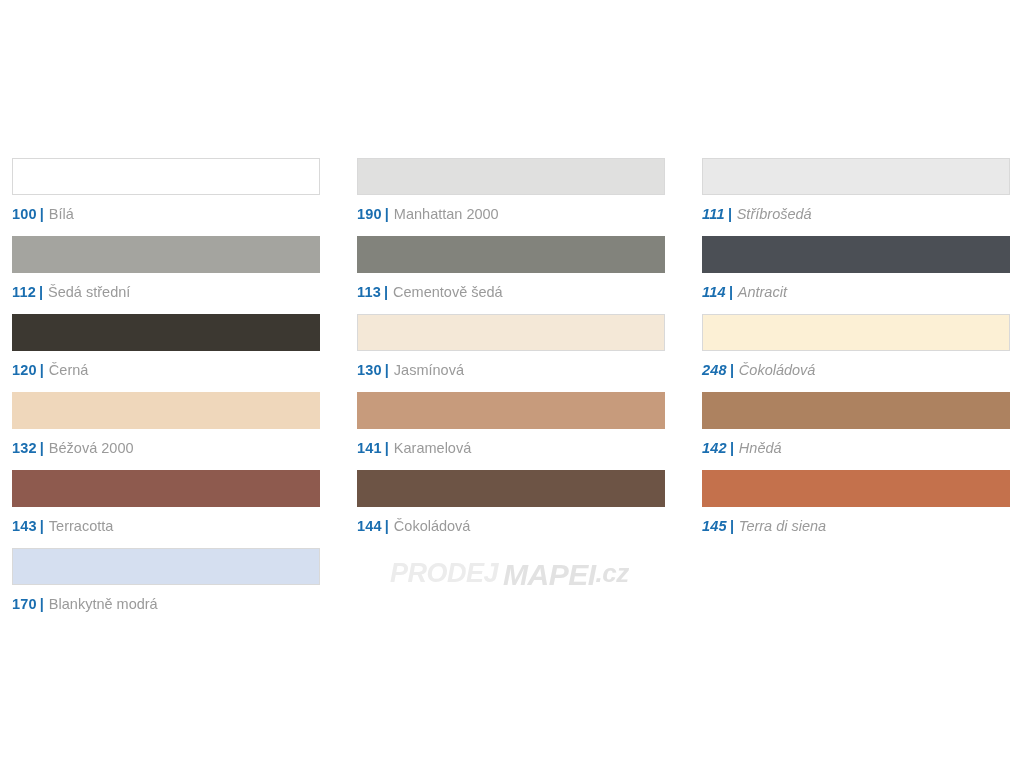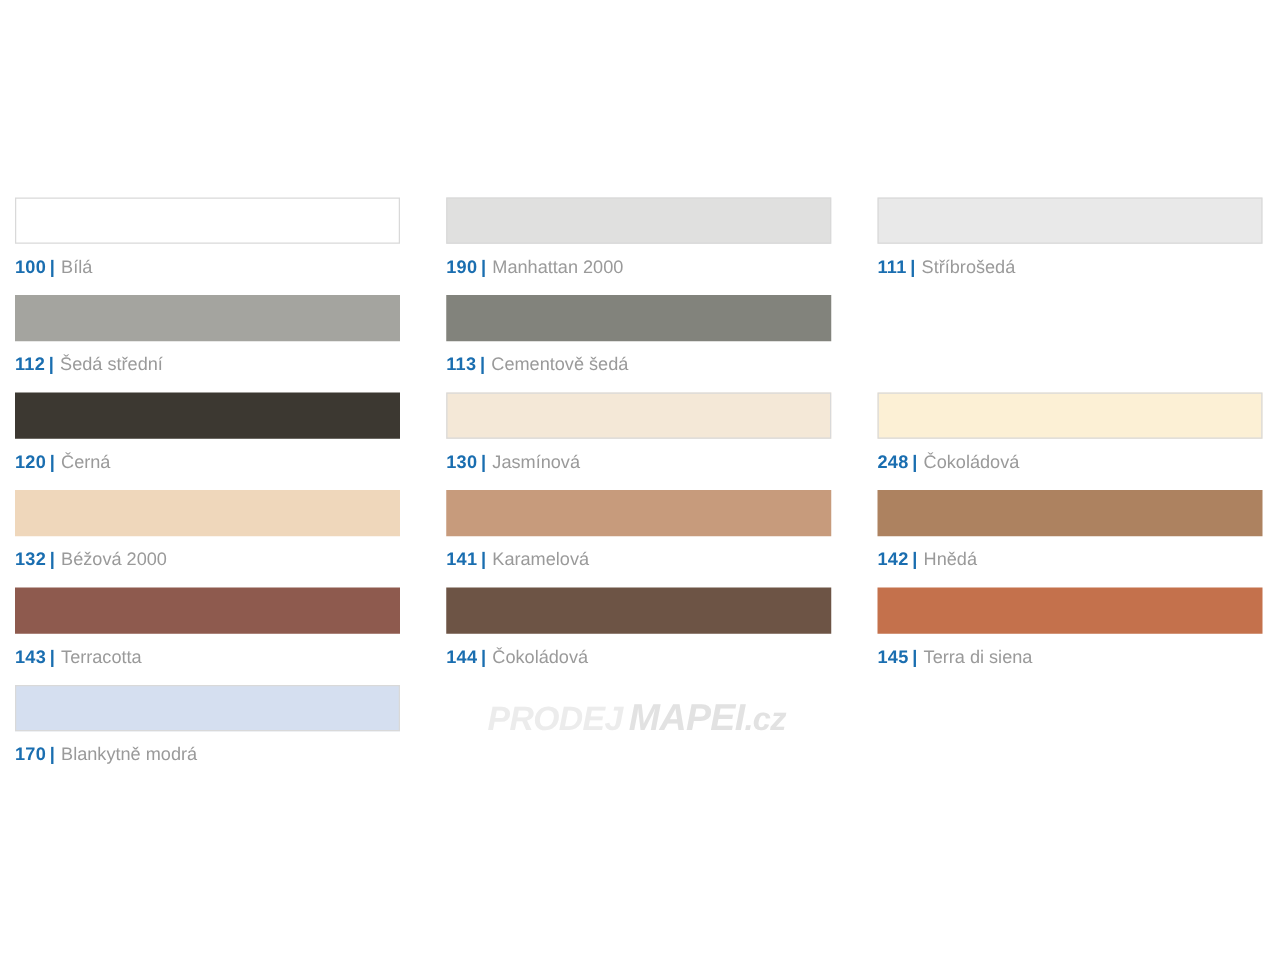--- a/index.html
+++ b/index.html
@@ -25,21 +25,21 @@
   }
 
   
   #watermark {
     position: absolute;
     left: 390px;
     top: 558px;
     width: 300px;
     height: 34px;
     display: flex;
-    align-items: center;
+    align-items: flex-start;
     justify-content: flex-start;
     font-style: italic;
     font-weight: bold;
     font-size: 27px;
     letter-spacing: -0.5px;
     white-space: nowrap;
     user-select: none;
     z-index: 0;
   }
   #watermark .wm-prodej {
@@ -68,20 +68,21 @@
     width: 1000px;
     height: 78px;
   }
 
   .cell {
     width: 308px;
     margin-right: 37px;
   }
   .cell:last-child {
     margin-right: 0;
+    font-style: italic;
   }
   .cell.empty {
     visibility: hidden;
   }
 
   .swatch {
     width: 308px;
     height: 37px;
     box-sizing: border-box;
     display: block;
@@ -139,20 +140,24 @@
       </div>
       <div class="row">
         <div class="cell">
           <div class="swatch" style="background: rgb(164, 164, 159);"></div>
           <div class="caption"><span class="code">112</span><span class="sep">|</span><span class="name">Šedá střední</span></div>
         </div>
         <div class="cell">
           <div class="swatch" style="background: rgb(130, 131, 124);"></div>
           <div class="caption"><span class="code">113</span><span class="sep">|</span><span class="name">Cementově šedá</span></div>
         </div>
+        <div class="cell">
+          <div class="swatch" style="background: rgb(75, 79, 85);"></div>
+          <div class="caption"><span class="code">114</span><span class="sep">|</span><span class="name">Antracit</span></div>
+        </div>
       </div>
       <div class="row">
         <div class="cell">
           <div class="swatch" style="background: rgb(60, 56, 49);"></div>
           <div class="caption"><span class="code">120</span><span class="sep">|</span><span class="name">Černá</span></div>
         </div>
         <div class="cell">
           <div class="swatch bordered" style="background: rgb(244, 232, 215);"></div>
           <div class="caption"><span class="code">130</span><span class="sep">|</span><span class="name">Jasmínová</span></div>
         </div>

